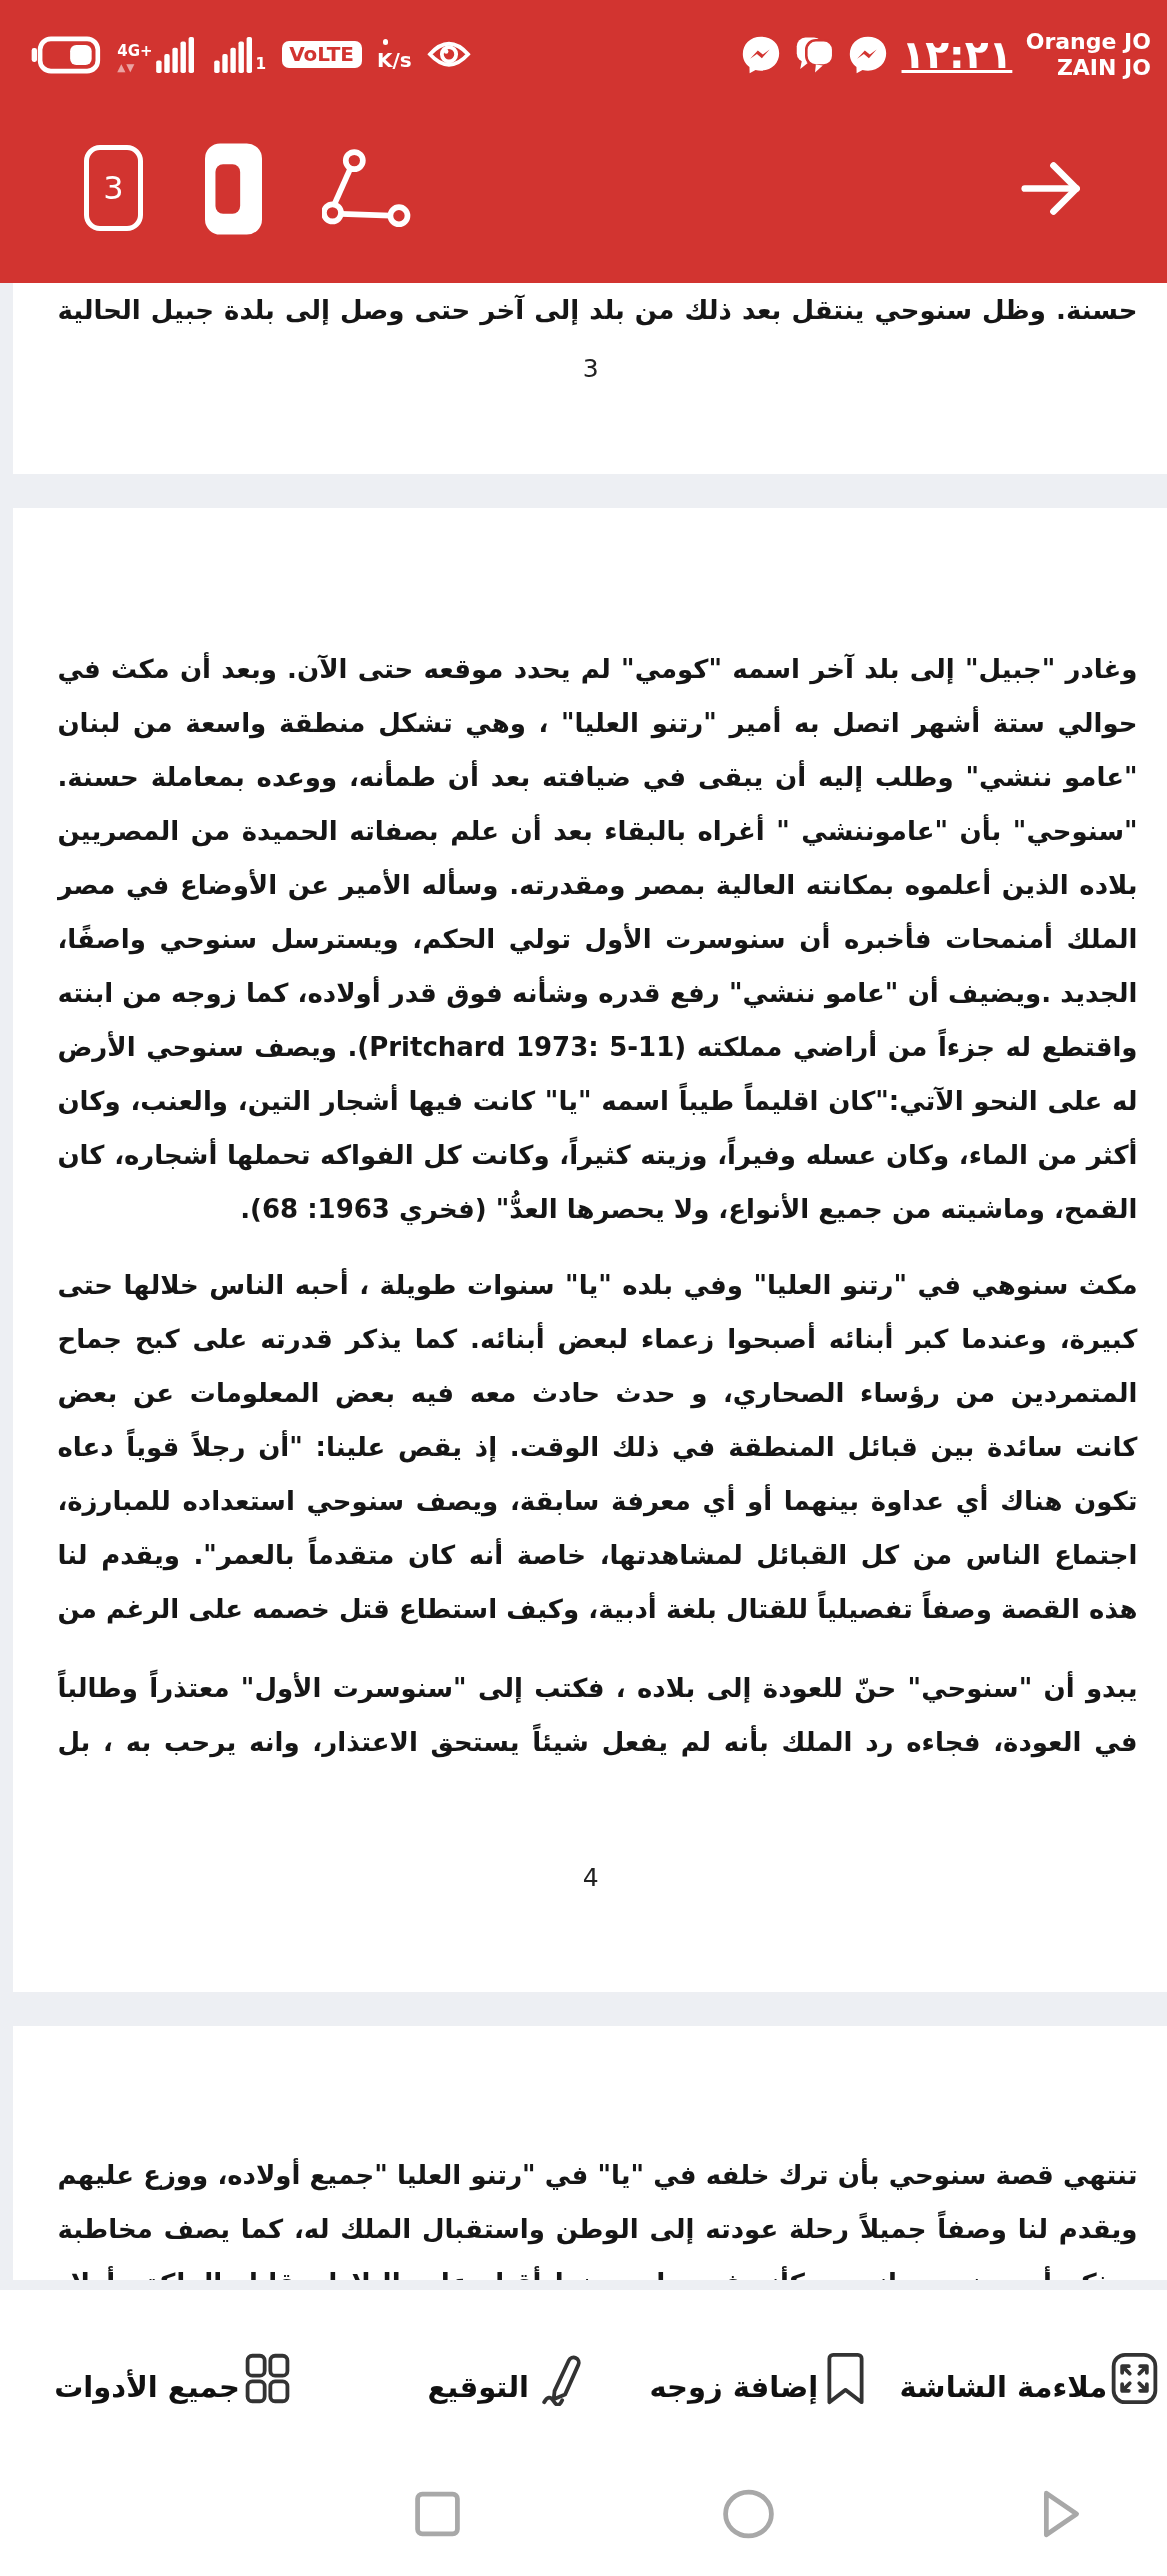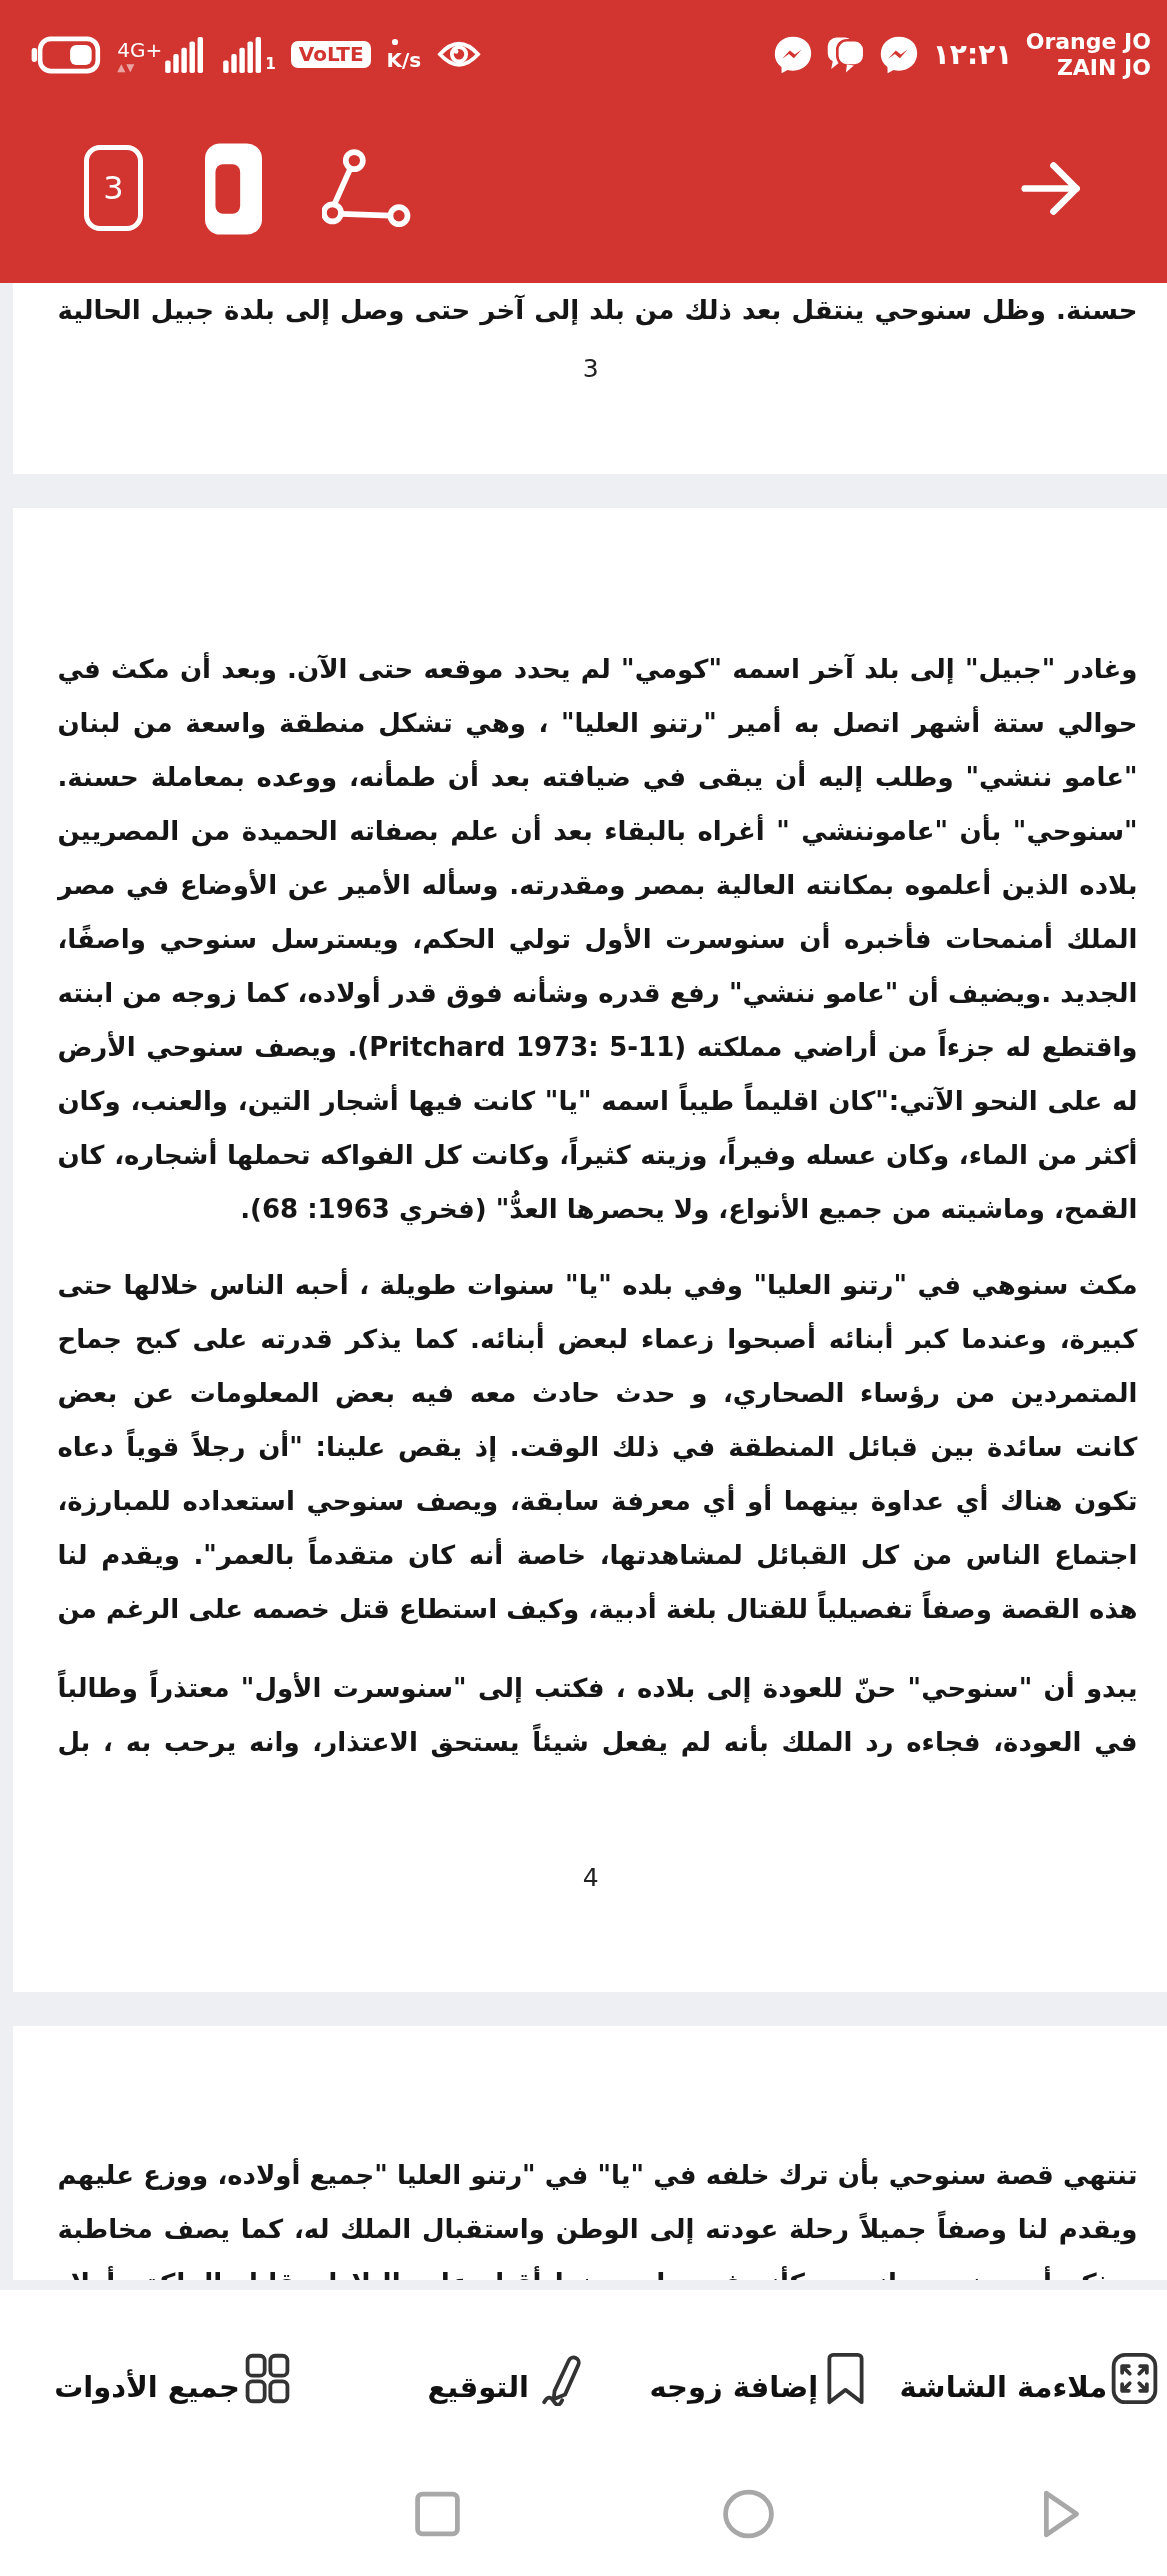--- a/index.html
+++ b/index.html
@@ -8,30 +8,30 @@
   .screen { position:relative; width:1168px; height:2576px; background:#edeff3; overflow:hidden; }
 
   
   .appbar { position:absolute; top:0; left:0; right:0; height:283px; background:#d23430; color:#fff; }
   .statusbar { position:absolute; top:21px; left:29px; right:17px; height:67px; display:flex; justify-content:space-between; align-items:center; }
   .sb-left, .sb-right { display:flex; align-items:center; }
   .sb-left > * { margin-right:15.3px; }
   .sb-right > * { margin-left:13.4px; }
   .battery { width:73px; height:40px; }
   .netgrp { display:flex; align-items:flex-end; }
-  .netlbl { font-size:20px; font-weight:normal; line-height:19px; text-align:right; }
+  .netlbl { font-size:15px; font-weight:bold; line-height:19px; text-align:right; }
   .netarrows { font-size:10.5px; opacity:.55; letter-spacing:1px; display:block; }
   .bars { width:40px; height:36px; margin-left:2.9px; }
   .simidx { font-size:15.3px; font-weight:bold; align-self:flex-end; margin-left:1.9px; }
   .volte { background:#fff; color:#d23430; font-weight:bold; font-size:20px; padding:2.9px 7.6px 3.8px; border-radius:7px; line-height:1; }
   .kps { display:flex; flex-direction:column; align-items:flex-start; font-size:20px; font-weight:bold; line-height:1; }
   .kps .dot { width:5.7px; height:5.7px; background:#fff; border-radius:50%; margin:0 0 4.8px 5.7px; }
   .eye { width:44px; height:30.5px; }
   .msgr, .chat { width:40px; height:40px; }
-  .time { font-size:28px; font-weight:bold; letter-spacing:1px; }
+  .time { font-size:39px; font-weight:bold; letter-spacing:1px;text-decoration:underline; }
   .carrier { text-align:right; font-size:22px; font-weight:bold; line-height:26px; }
 
   .toolrow { position:absolute; top:141px; left:0; right:0; height:95px; }
   .pages-btn { position:absolute; left:84px; top:3.8px; width:59px; height:86px; background:transparent; border:5.7px solid #fff; border-radius:16px; color:#fff; font-family:"DejaVu Sans",sans-serif; font-size:32px; display:flex; align-items:center; justify-content:center; }
   .readmode { position:absolute; left:205px; top:1.9px; width:57px; height:92px; }
   .pathicon { position:absolute; left:322px; top:7.6px; width:95px; height:84px; }
   .fwdarrow { position:absolute; right:80px; top:13.4px; width:69px; height:69px; }
 
   
   .page { position:absolute; left:13.4px; right:0; background:#ffffff; }

